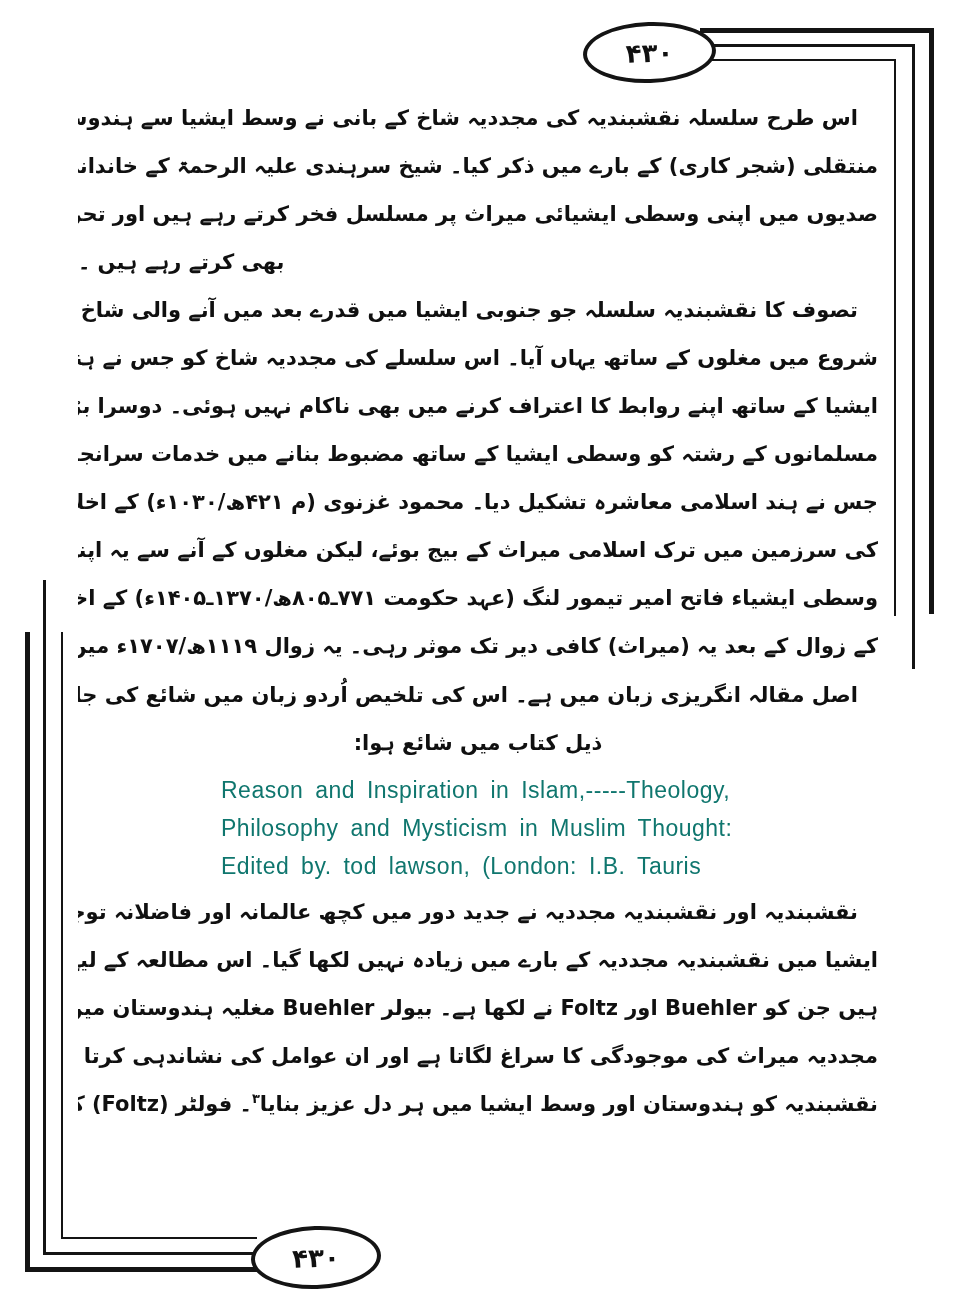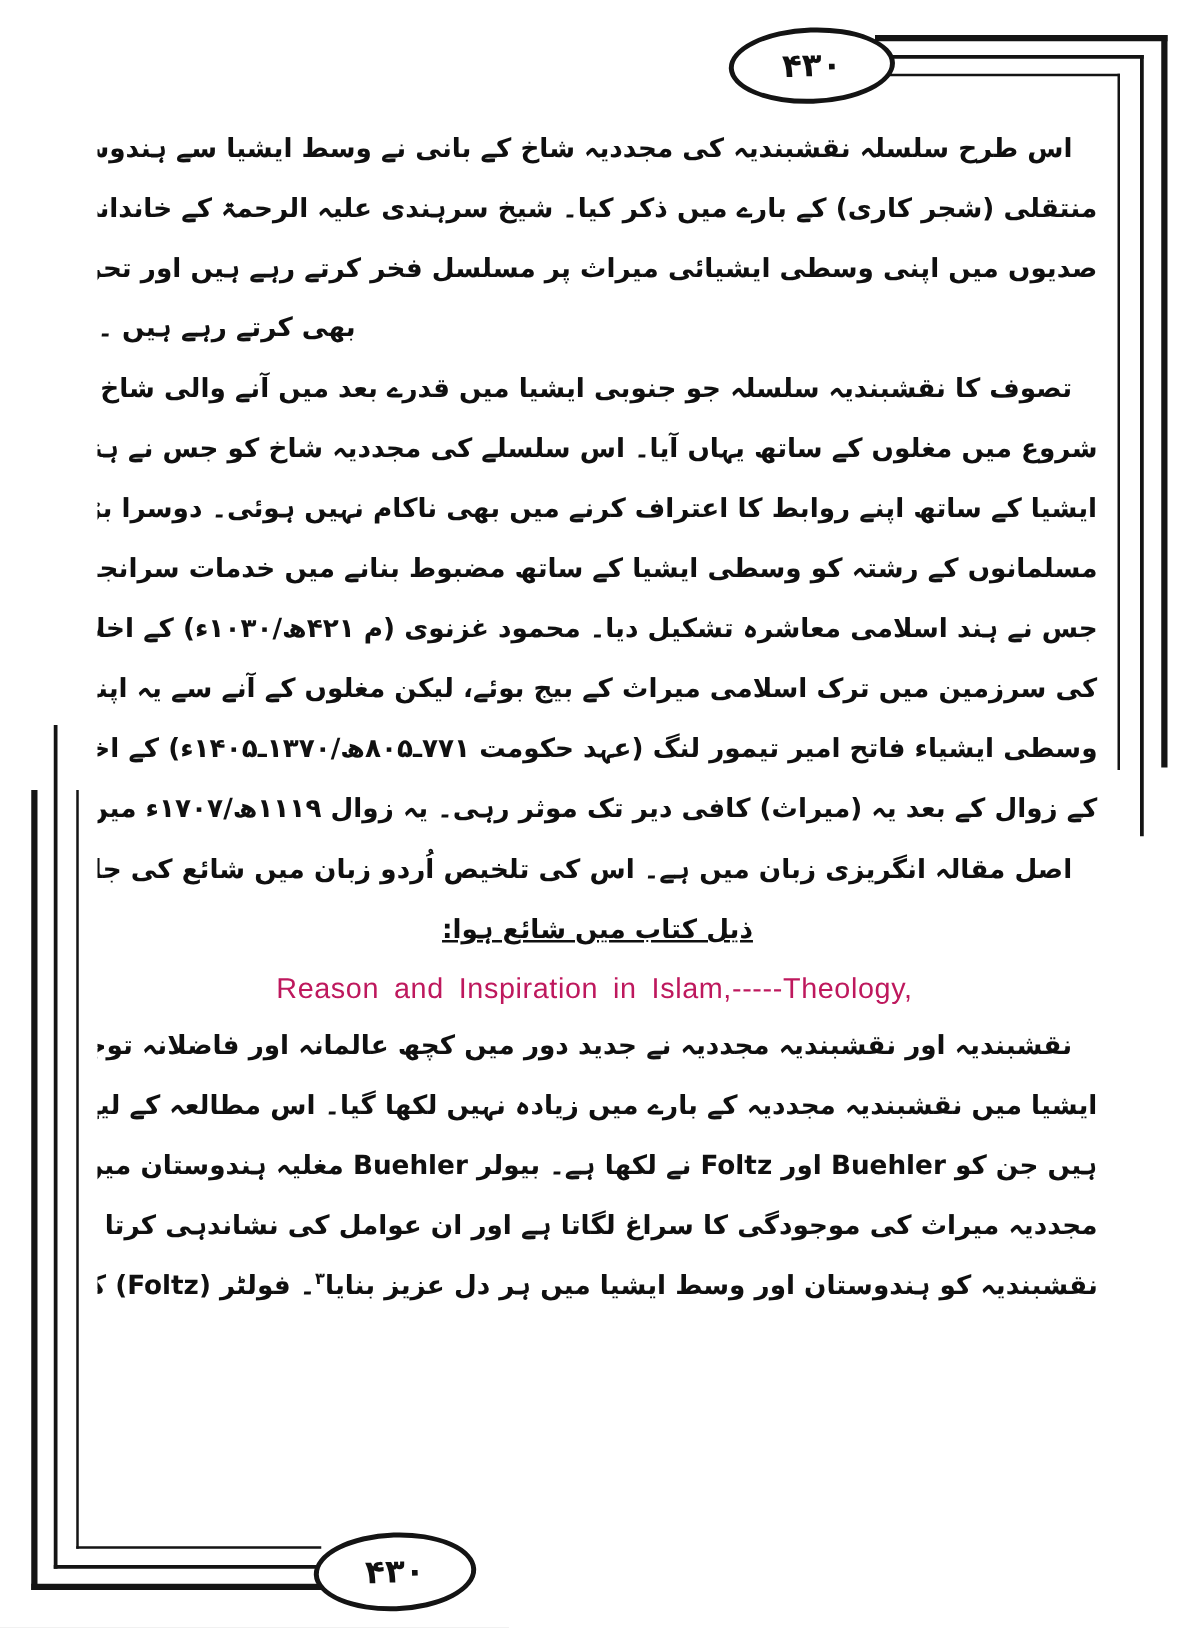--- a/index.html
+++ b/index.html
@@ -26,27 +26,27 @@
   
   .content{position:absolute;left:78px;top:94px;width:800px;}
   .uline{
     direction:rtl;unicode-bidi:plaintext;
     font-family:"DejaVu Sans",sans-serif;font-weight:bold;
     font-size:21px;line-height:48px;height:48px;overflow:hidden;
     text-align:justify;text-align-last:justify;
     white-space:nowrap;
   }
   .uline.endleft{text-align-last:left;white-space:normal;}
-  .uline.endcenter{text-align-last:center;white-space:normal;text-decoration:underline;}
+  .uline.endcenter{text-align-last:center;white-space:normal;}
   .uline.indent{padding-right:20px;}
   .uline sup{font-size:13px;line-height:0;vertical-align:super;}
   .citation{
     direction:ltr;margin-top:4px;margin-left:143px;width:600px;
     font-family:"Liberation Sans",sans-serif;font-size:23px;line-height:38px;
-    letter-spacing:0.5px;word-spacing:5px;color:#be185d;text-align:left;
+    letter-spacing:0.5px;word-spacing:5px;color:#0f766e;text-align:left;
   }
   .p3{margin-top:1px;} .p4{margin-top:3px;}
 </style>
 </head>
 <body>
 
 <div class="page">
 
   <div class="rule tr1"></div>
   <div class="rule tr2"></div>
@@ -82,20 +82,22 @@
       <div class="uline"><span>کے زوال کے بعد یہ (میراث) کافی دیر تک موثر رہی۔ یہ زوال ۱۱۱۹ھ/۱۷۰۷ء میں شروع ہوا تھا۔</span></div>
     </div>
 
     <div class="p3">
       <div class="uline indent">اصل مقالہ انگریزی زبان میں ہے۔ اس کی تلخیص اُردو زبان میں شائع کی جارہی ہے۔ یہ مقالہ درج</div>
       <div class="uline endcenter">ذیل کتاب میں شائع ہوا:</div>
     </div>
 
     <div class="citation">
       <div>Reason and Inspiration in Islam,-----Theology,</div>
+      <div>Philosophy and Mysticism in Muslim Thought:</div>
+      <div>Edited by. tod lawson, (London: I.B. Tauris</div>
     </div>
 
     <div class="p4">
       <div class="uline indent">نقشبندیہ اور نقشبندیہ مجددیہ نے جدید دور میں کچھ عالمانہ اور فاضلانہ توجہ حاصل کی ہے لیکن وسطِ</div>
       <div class="uline">ایشیا میں نقشبندیہ مجددیہ کے بارے میں زیادہ نہیں لکھا گیا۔ اس مطالعہ کے لیے دو تازہ مقالات متعلقہ</div>
       <div class="uline">ہیں جن کو Buehler اور Foltz نے لکھا ہے۔ بیولر Buehler مغلیہ ہندوستان میں وسطی ایشیائی</div>
       <div class="uline">مجددیہ میراث کی موجودگی کا سراغ لگاتا ہے اور ان عوامل کی نشاندہی کرتا ہے جنہوں نے سلسلہ</div>
       <div class="uline"><span>نقشبندیہ کو ہندوستان اور وسط ایشیا میں ہر دل عزیز بنایا</span><sup>۳</sup><span>۔ فولٹر (Foltz) کا مقالہ وسطی ایشیائی مجددیہ</span></div>
     </div>
 

